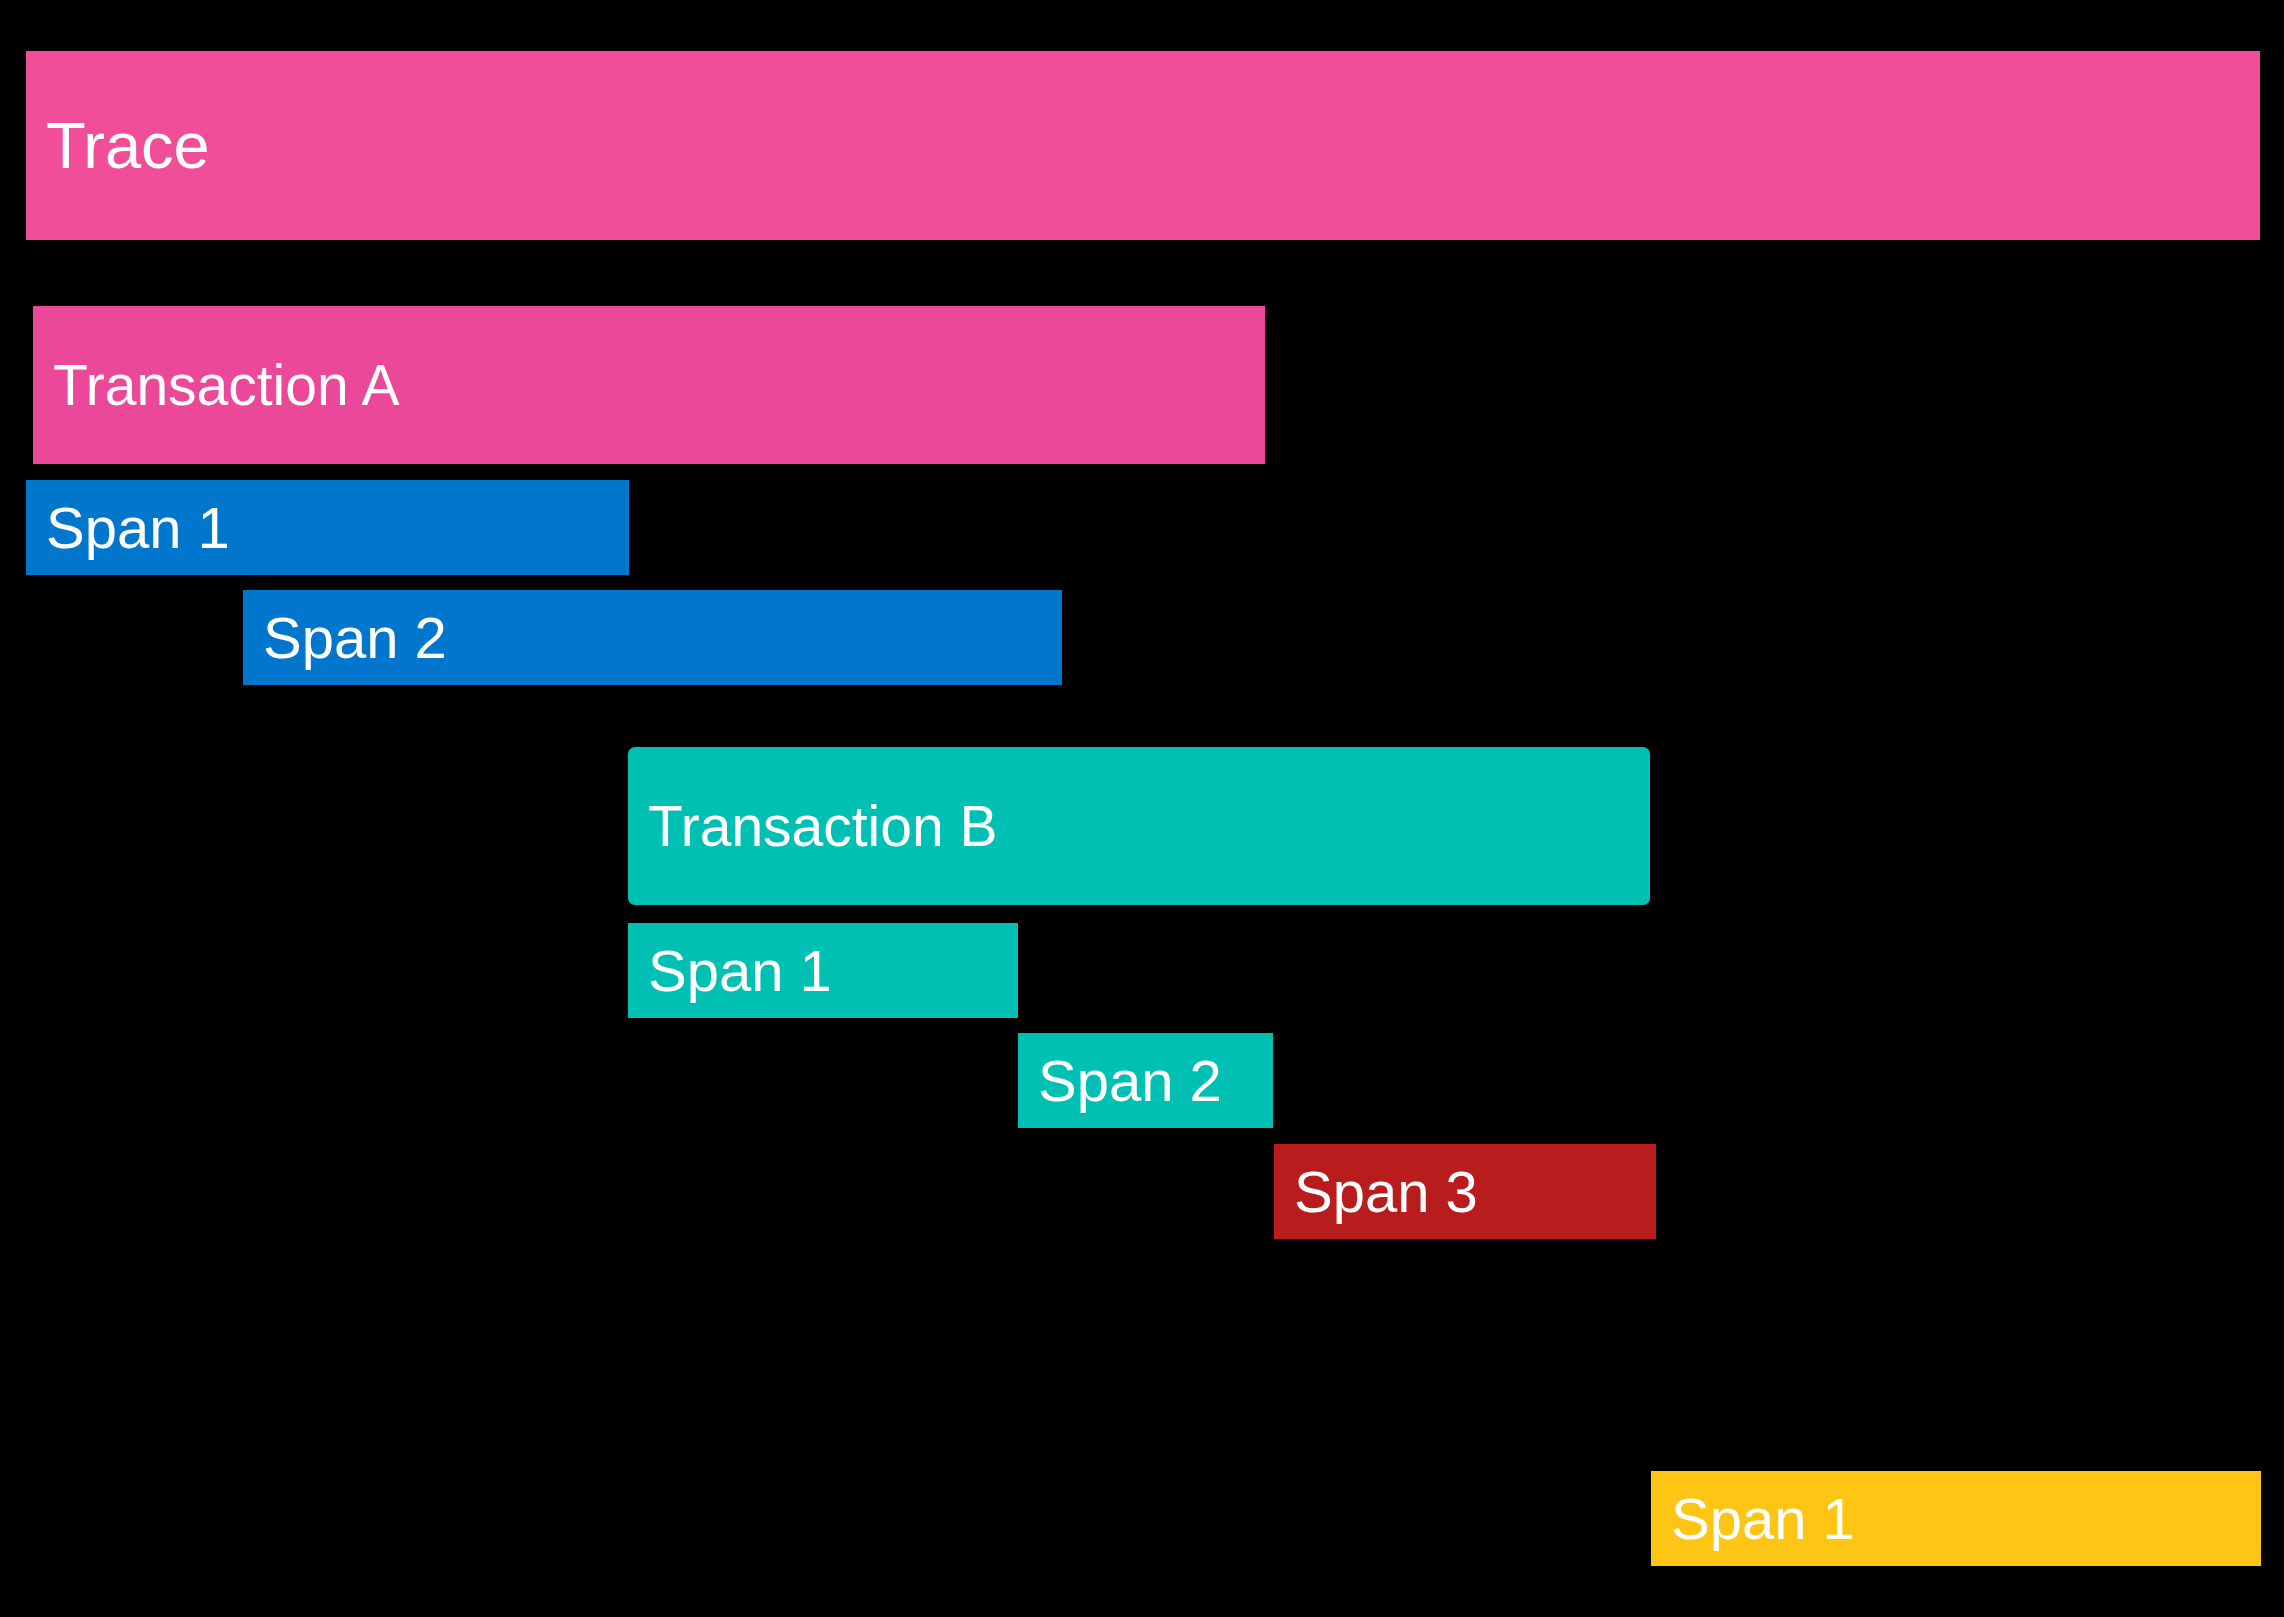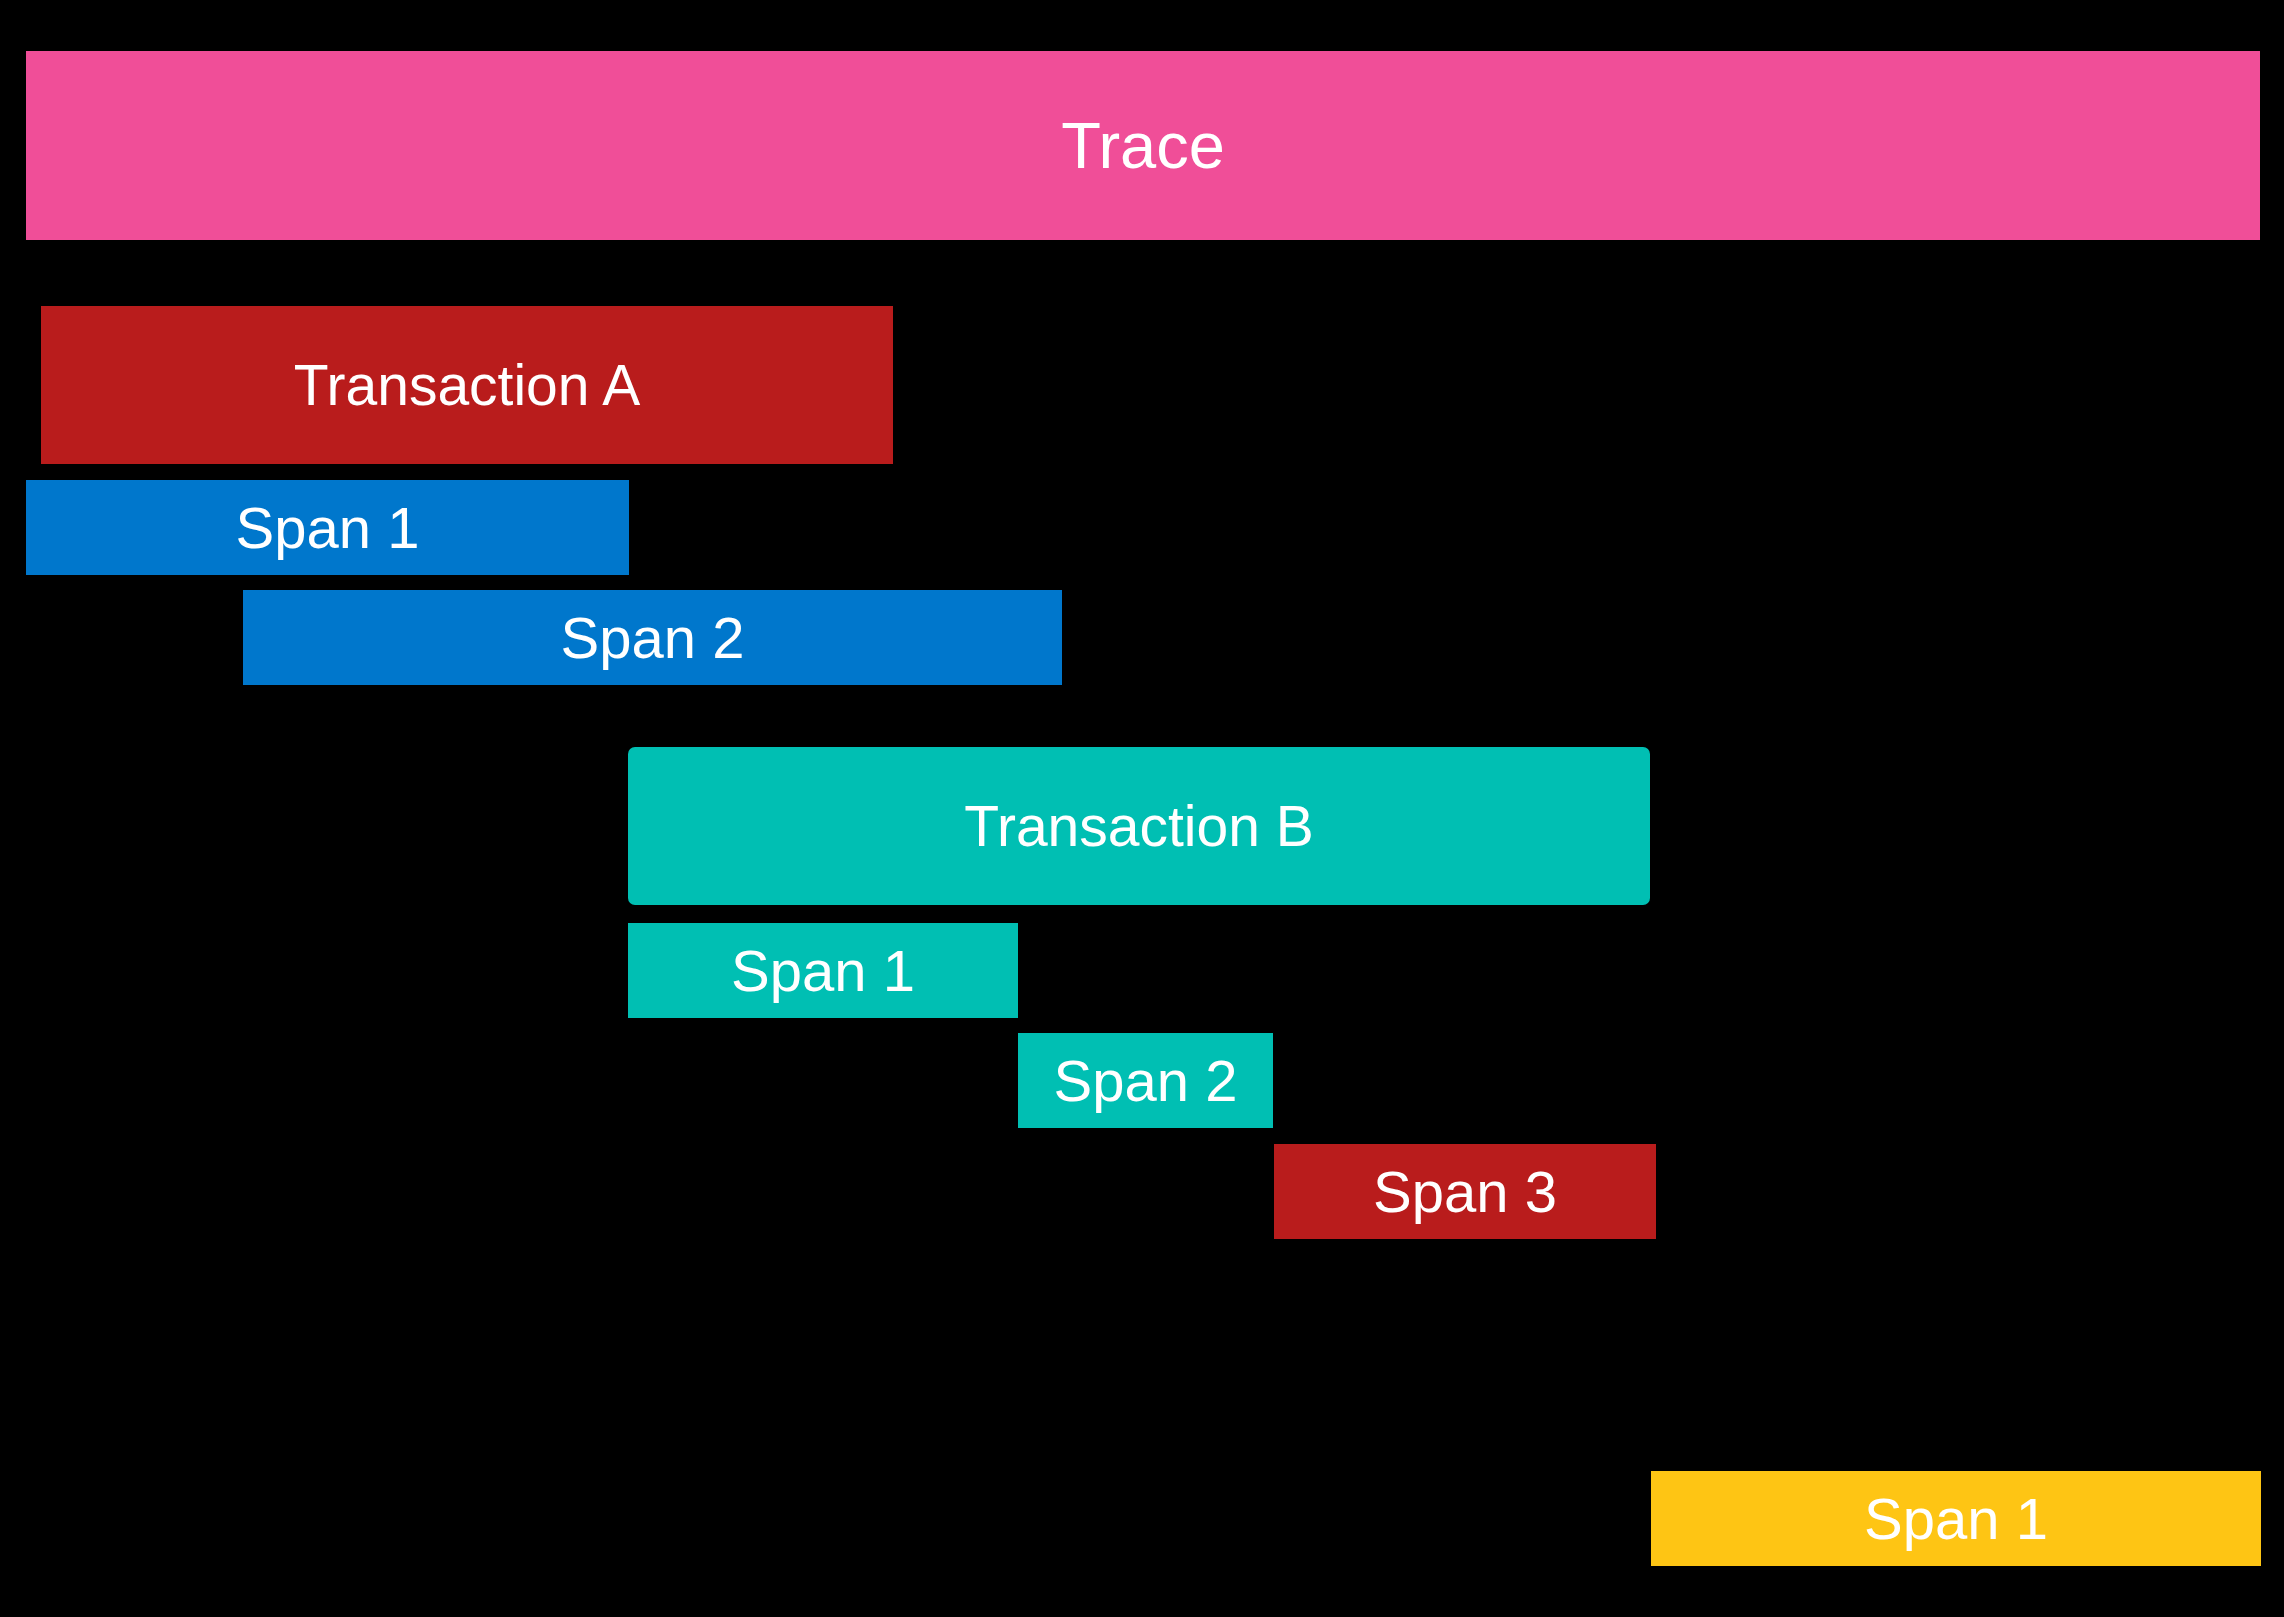--- a/index.html
+++ b/index.html
@@ -15,43 +15,44 @@
     position: relative;
     width: 2284px;
     height: 1618px;
     background: #000000;
     overflow: hidden;
   }
   .bar {
     position: absolute;
     display: flex;
     align-items: center;
-    justify-content: center;
+    justify-content: flex-start;
     box-sizing: border-box;
     color: #FFFFFF;
     line-height: 1;
     white-space: nowrap;
     overflow: hidden;
+    padding-left: 20px;
   }
   .bar-label {
     display: block;
     text-align: center;
   }
   .lvl-trace      { font-size: 65px; }
   .lvl-transaction{ font-size: 57px; }
   .lvl-span       { font-size: 58px; }
 </style>
 </head>
 <body>
 
 <div id="stage" style="width: 2284px; height: 1618px; background: rgb(0, 0, 0);">
     <div class="bar lvl-trace" style="left: 26px; top: 51px; width: 2234px; height: 189px; background: rgb(240, 78, 152); color: rgb(255, 255, 255);">
       <span class="bar-label">Trace</span>
     </div>
-    <div class="bar lvl-transaction" style="left: 41px; top: 306px; width: 852px; height: 158px; background: #b91c1c; color: rgb(255, 255, 255);">
+    <div class="bar lvl-transaction" style="left: 33px; top: 306px; width: 1232px; height: 158px; background: #ec4899; color: rgb(255, 255, 255);">
       <span class="bar-label">Transaction A</span>
     </div>
     <div class="bar lvl-span" style="left: 26px; top: 480px; width: 603px; height: 95px; background: rgb(0, 119, 204); color: rgb(255, 255, 255);">
       <span class="bar-label">Span 1</span>
     </div>
     <div class="bar lvl-span" style="left: 243px; top: 590px; width: 819px; height: 95px; background: rgb(0, 119, 204); color: rgb(255, 255, 255);">
       <span class="bar-label">Span 2</span>
     </div>
     <div class="bar lvl-transaction" style="left: 628px; top: 747px; width: 1022px; height: 158px; background: rgb(0, 191, 179); color: rgb(255, 255, 255); border-radius: 7px;">
       <span class="bar-label">Transaction B</span>

